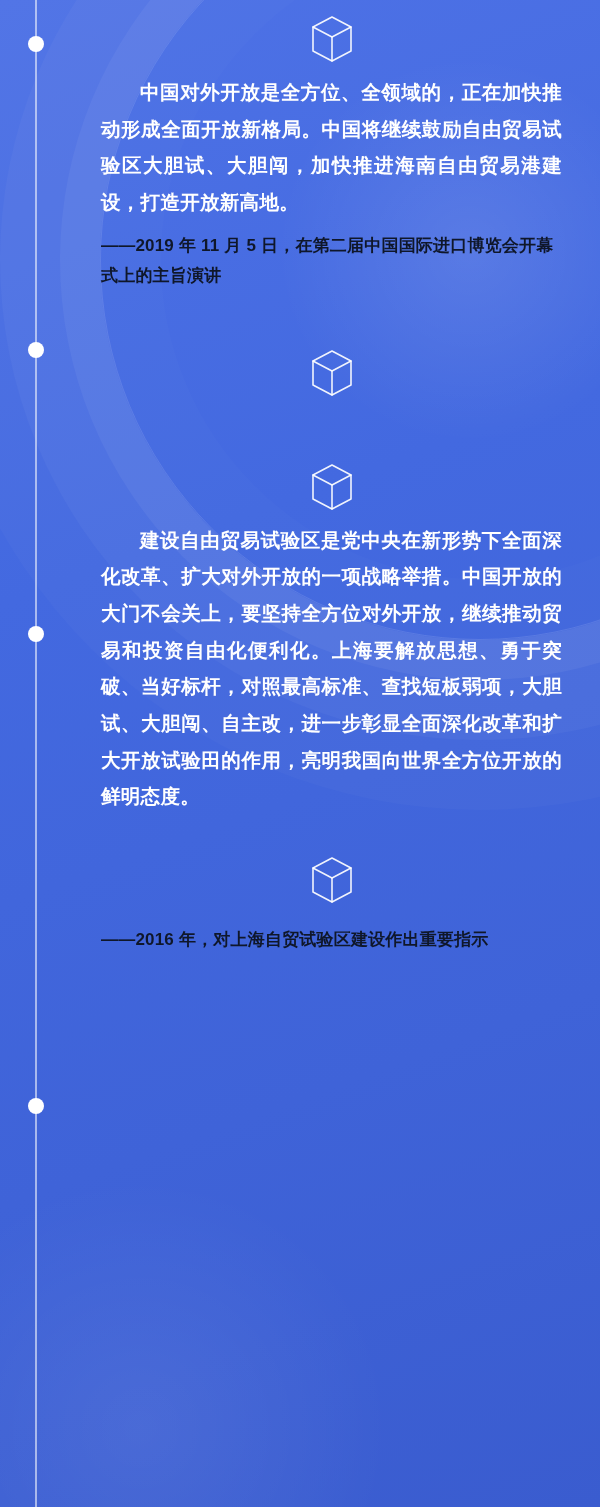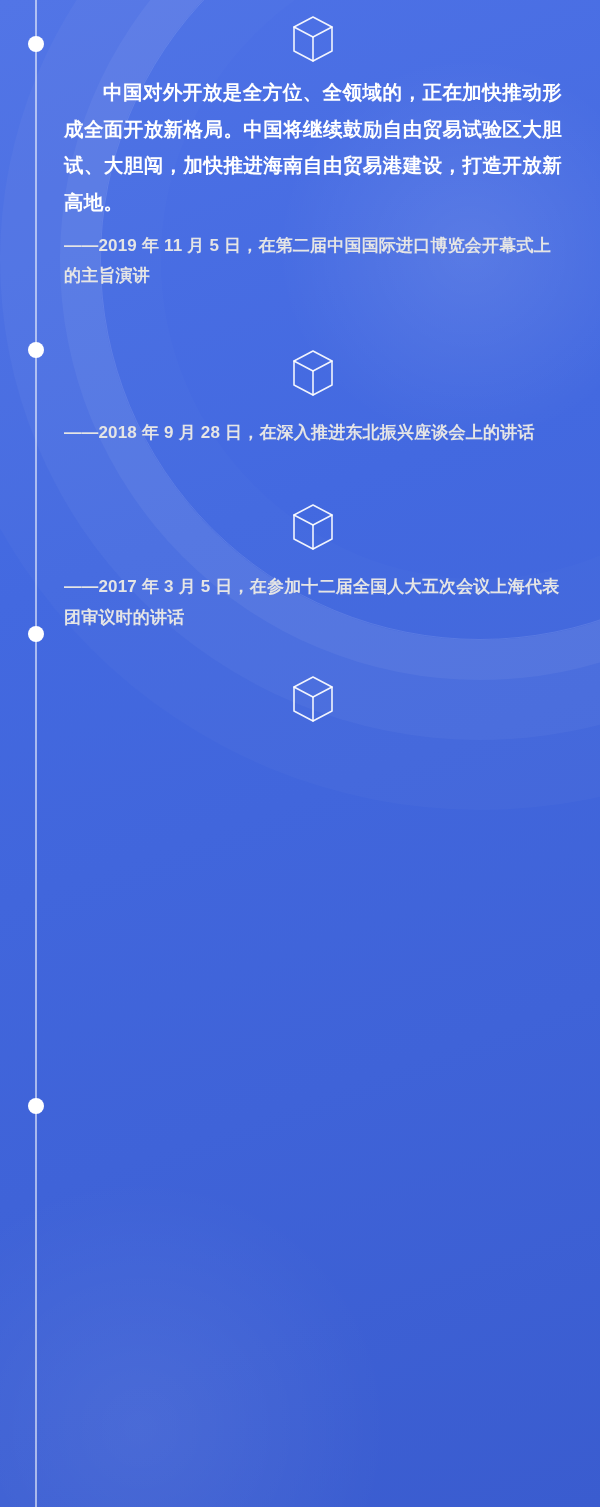--- a/index.html
+++ b/index.html
@@ -76,21 +76,21 @@
     height: 16px;
     border-radius: 50%;
     background: #ffffff;
     z-index: 2;
   }
 
   
   .content {
     position: relative;
     z-index: 3;
-    padding: 0 38px 0 64px;
+    padding: 0 38px 0 101px;
   }
 
   .block {
     position: relative;
   }
 
   .cube-wrap {
     display: flex;
     justify-content: center;
     padding-top: 14px;
@@ -114,21 +114,21 @@
     font-size: 19.5px;
     line-height: 1.88;
     letter-spacing: 0.3px;
     text-align: justify;
     text-indent: 2em;
     font-weight: 700;
     margin: 0;
   }
 
   .source {
-    color: #e5e5e5;
+    color: #0f172a;
     font-size: 17px;
     line-height: 1.8;
     margin: 10px 0 0 0;
     font-weight: 700;
     letter-spacing: 0.2px;
   }
   .sp-2 { height: 42px; }
   .sp-3 { height: 40px; }
   .sp-4 { height: 26px; }
   .sp-end { height: 40px; }
@@ -164,42 +164,42 @@
   <div class="sp-2"></div>
 
   <div class="block">
     <div class="cube-wrap">
       <svg class="cube" viewBox="0 0 46 50">
         <path d="M23 3 L42 13 L42 37 L23 47 L4 37 L4 13 Z"></path>
         <polyline points="4,13 23,23 42,13"></polyline>
         <line x1="23" y1="23" x2="23" y2="47"></line>
       </svg>
     </div>
-    <p class="source">——2018 年 9 月 28 日，在深入推进东北振兴座谈会上的讲话</p>
   </div>
 
   <div class="sp-3"></div>
 
   <div class="block">
     <div class="cube-wrap">
       <svg class="cube" viewBox="0 0 46 50">
         <path d="M23 3 L42 13 L42 37 L23 47 L4 37 L4 13 Z"></path>
         <polyline points="4,13 23,23 42,13"></polyline>
         <line x1="23" y1="23" x2="23" y2="47"></line>
       </svg>
     </div>
-    <p class="source">——2017 年 3 月 5 日，在参加十二届全国人大五次会议上海代表团审议时的讲话</p>
+    <p class="quote">建设自由贸易试验区是党中央在新形势下全面深化改革、扩大对外开放的一项战略举措。中国开放的大门不会关上，要坚持全方位对外开放，继续推动贸易和投资自由化便利化。上海要解放思想、勇于突破、当好标杆，对照最高标准、查找短板弱项，大胆试、大胆闯、自主改，进一步彰显全面深化改革和扩大开放试验田的作用，亮明我国向世界全方位开放的鲜明态度。</p>
   </div>
 
   <div class="sp-4"></div>
 
   <div class="block">
     <div class="cube-wrap">
       <svg class="cube" viewBox="0 0 46 50">
         <path d="M23 3 L42 13 L42 37 L23 47 L4 37 L4 13 Z"></path>
         <polyline points="4,13 23,23 42,13"></polyline>
         <line x1="23" y1="23" x2="23" y2="47"></line>
       </svg>
     </div>
+    <p class="source">——2016 年，对上海自贸试验区建设作出重要指示</p>
   </div>
 
   <div class="sp-end"></div>
 </div>
 
 </body></html>

